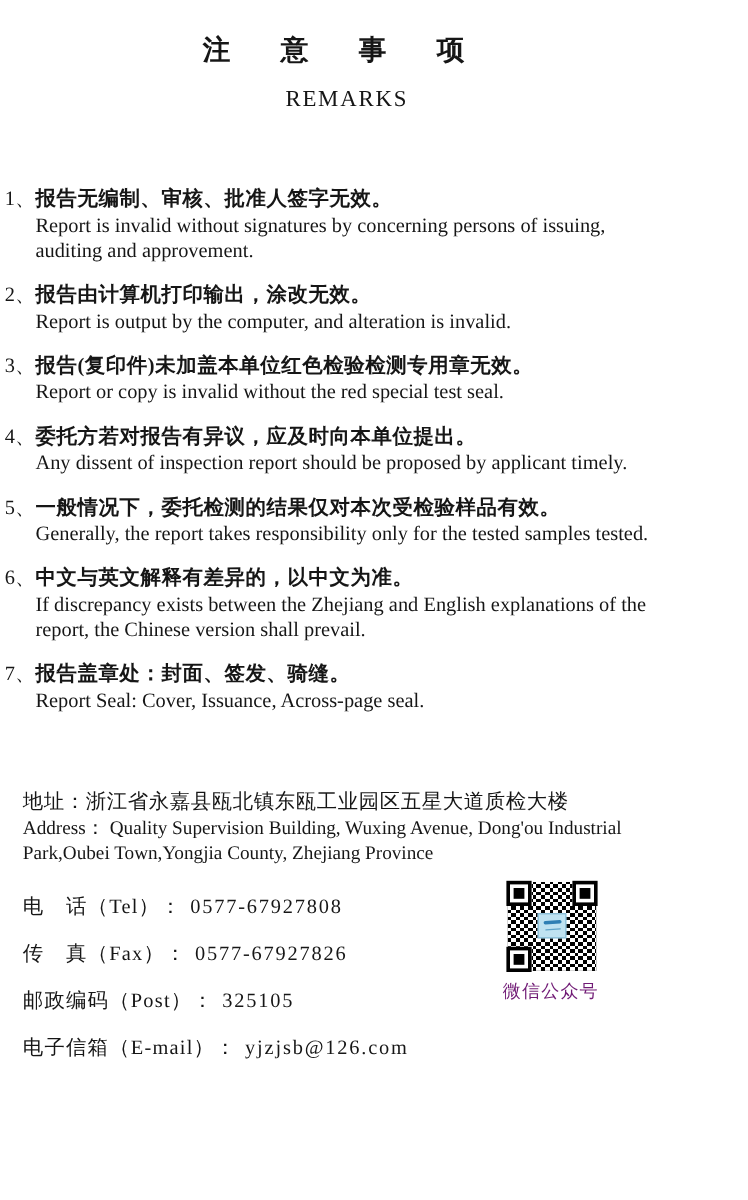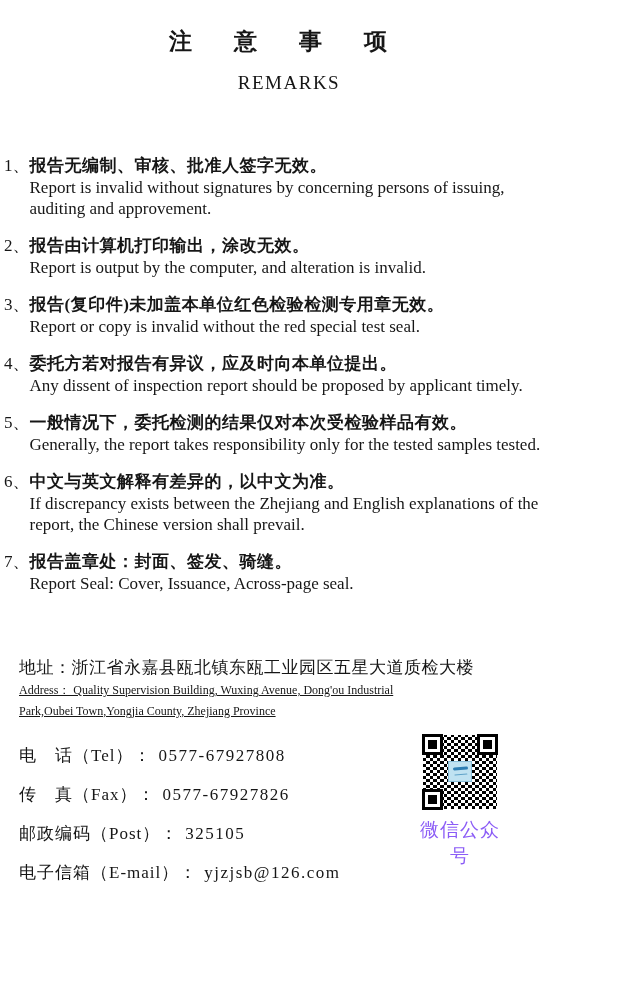--- a/index.html
+++ b/index.html
@@ -19,21 +19,21 @@
   
   .items{margin:58px 0 0 4px;}
   .item{display:flex;margin-bottom:15px;width:612px;}
   .num{flex:0 0 21px;font-size:17px;line-height:23px;}
   .ibody{flex:1;}
   .cn{display:block;font-size:17px;line-height:23px;letter-spacing:0.5px;font-weight:bold;}
   .en-line{display:block;font-size:17px;line-height:21px;}
   
   .footer{margin:62px 0 0 19px;}
   .addr-cn{font-size:17px;line-height:24px;letter-spacing:0.5px;}
-  .addr-en-line{display:block;font-size:12px;line-height:21px;max-width:540px;text-decoration:underline;}
+  .addr-en-line{display:block;font-size:16px;line-height:21px;max-width:540px;}
   .contacts{margin-top:24px;}
   .contact-row{display:flex;align-items:baseline;font-size:17px;line-height:20px;margin-bottom:19px;}
   .contact-label{letter-spacing:1px;white-space:pre;}
   .contact-value{margin-left:7px;letter-spacing:1.5px;text-align:right;}
   
   .qr{
     position:absolute;left:421px;top:733px;width:78px;height:78px;
     background:#fff;
   }
   .qr-noise{
@@ -52,21 +52,21 @@
     position:absolute;left:27px;top:28px;width:24px;height:21px;
     background:#bfe2f1;border:1px solid #85bcd8;box-sizing:border-box;
   }
   .qr-logo::after{
     content:"";position:absolute;left:4px;top:5px;width:15px;height:3px;
     background:#2f7fb4;box-shadow:0 6px 0 -1px #5fa3c8;
     border-radius:2px;transform:rotate(-4deg);
   }
   .qr-label{
     position:absolute;left:419px;top:817px;width:82px;
-    text-align:center;font-size:19px;letter-spacing:1px;color:#8b5cf6;
+    text-align:left;font-size:15px;letter-spacing:1px;color:#701a75;
   }
 </style>
 </head>
 <body>
 
 <div class="page">
 
   <div class="header">
     <div class="title-cn"><span class="spread">注意事项</span></div>
     <div class="title-en">REMARKS</div>

